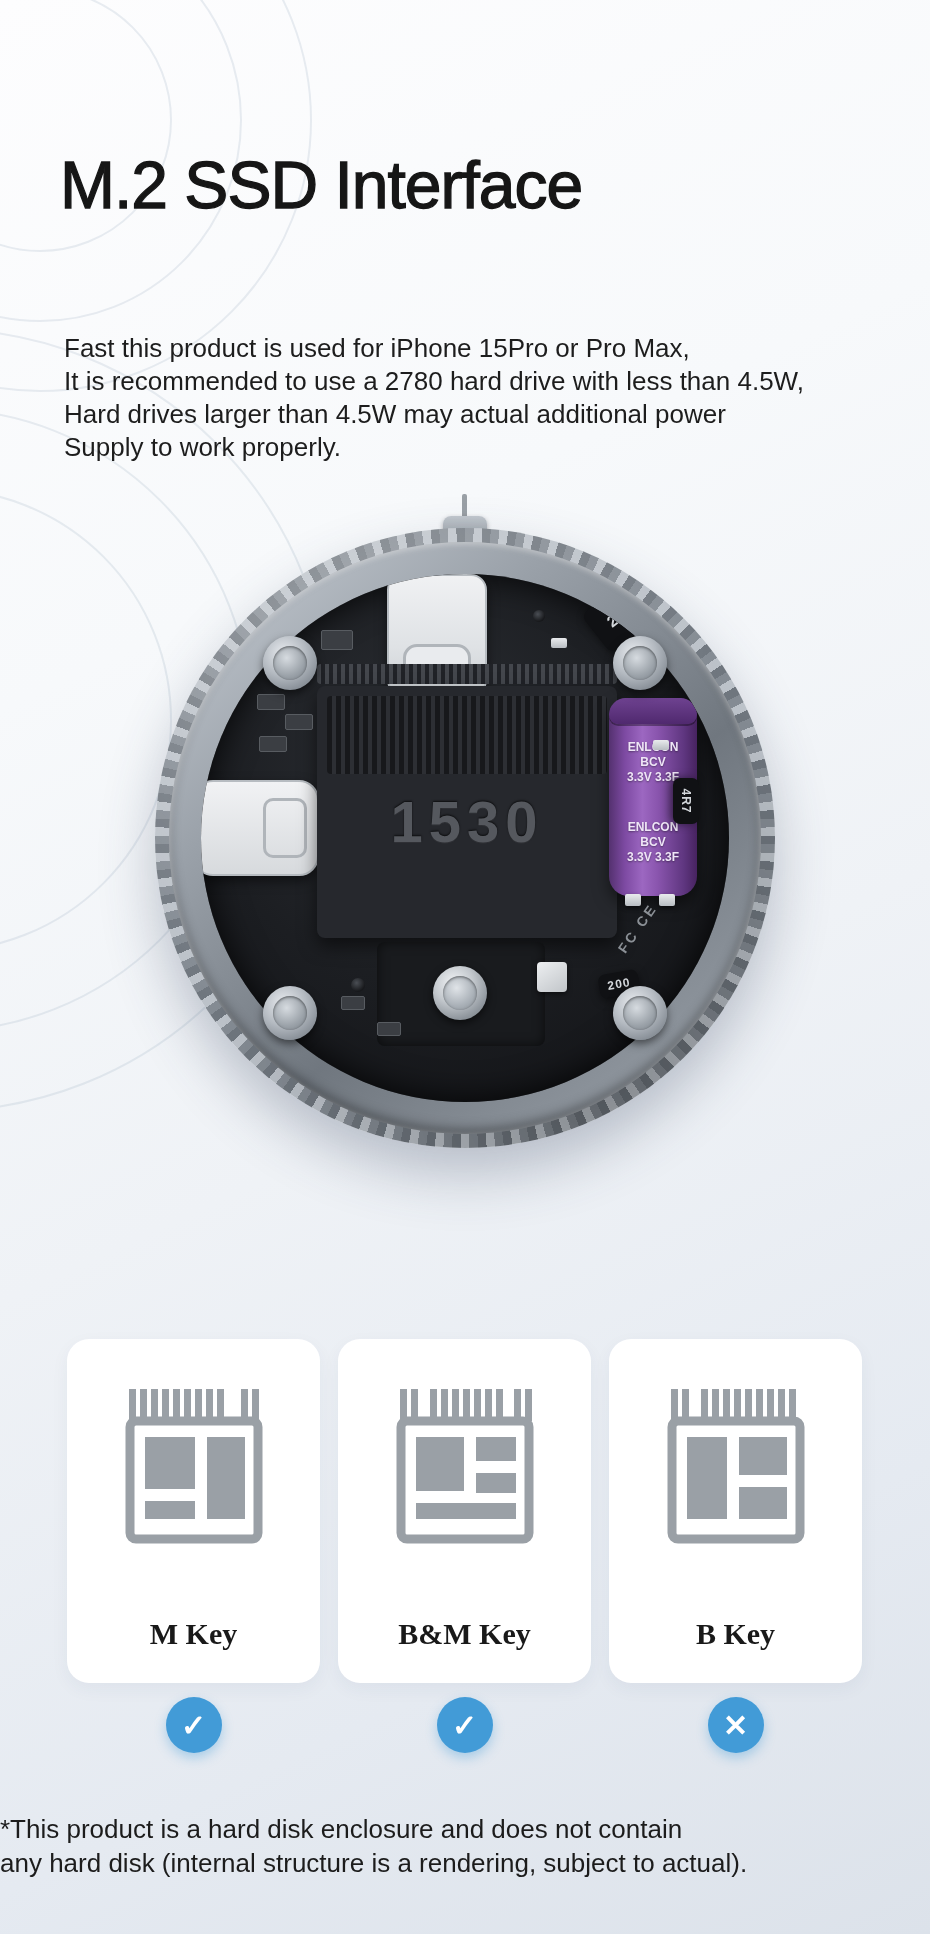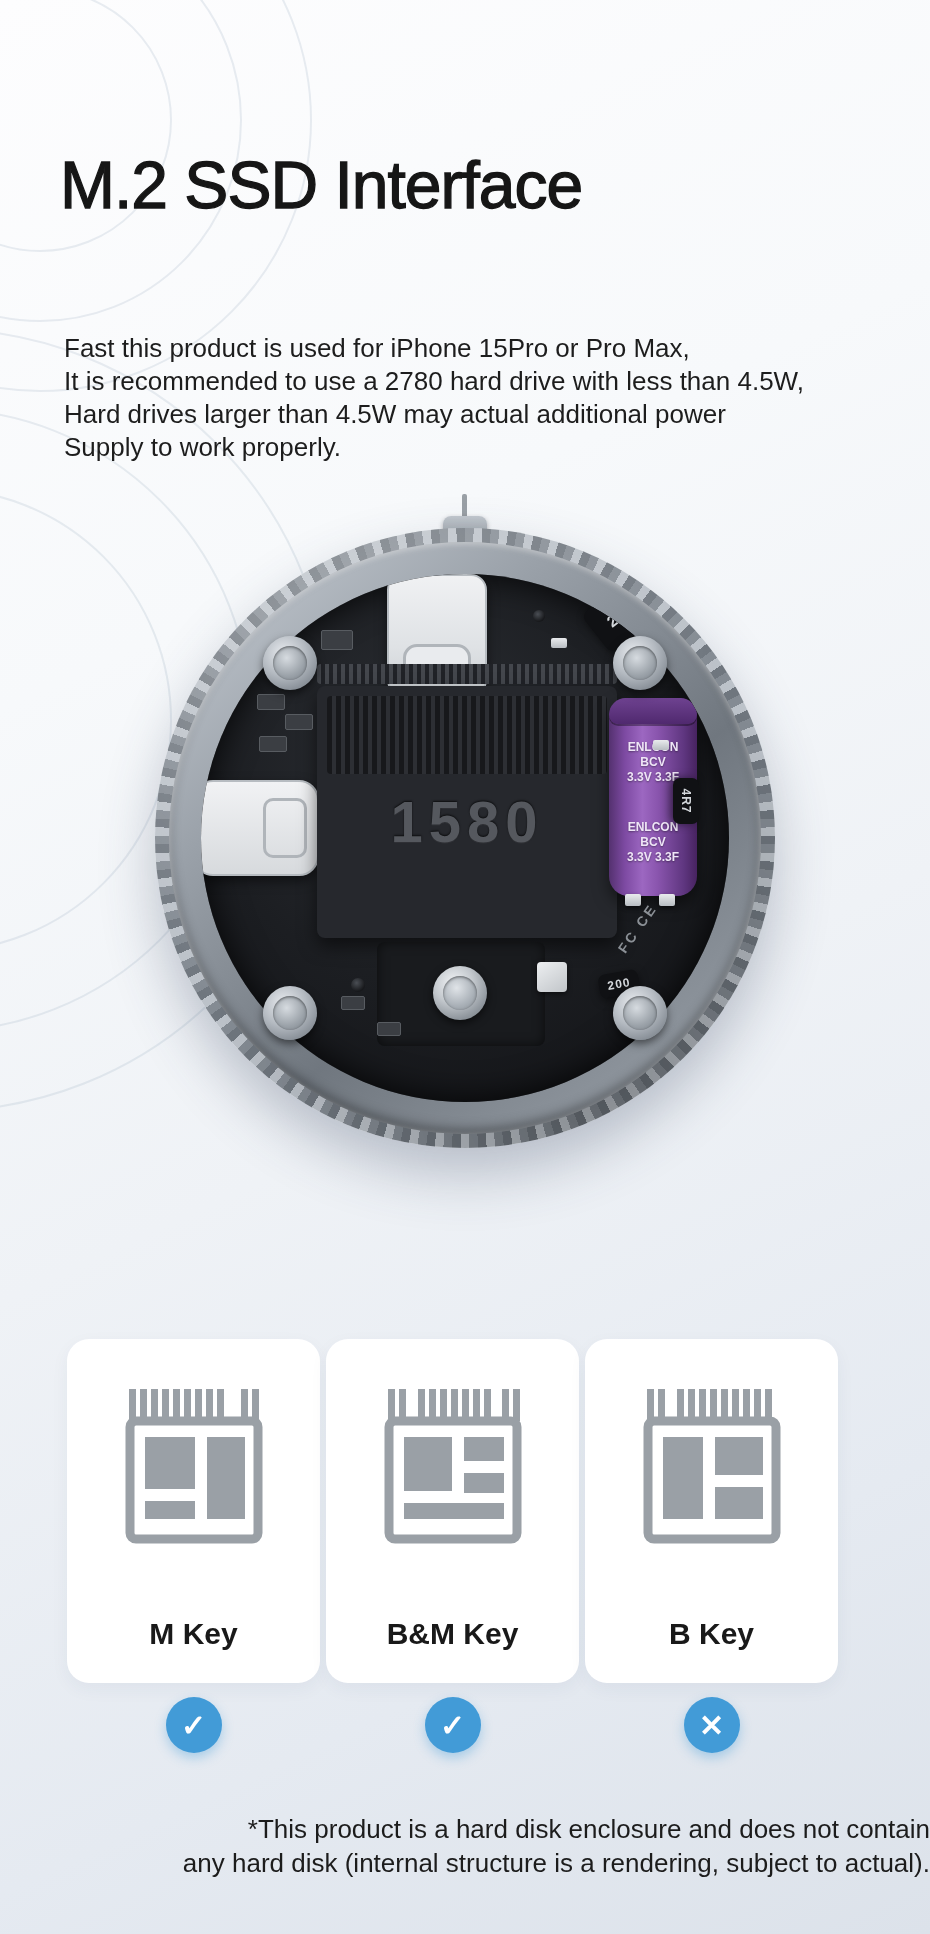--- a/index.html
+++ b/index.html
@@ -98,33 +98,33 @@
     box-shadow:0 4px 9px rgba(0,0,0,.5); }
   .pod::after { content:""; position:absolute; inset:10px; border-radius:50%;
     background:radial-gradient(circle at 40% 35%, #d6dbe0, #9ba2a9 60%, #7b828a);
     box-shadow:inset 0 1px 3px rgba(0,0,0,.5); }
   .pod-tl { left:108px; top:108px; } .pod-tr { left:458px; top:108px; }
   .pod-bl { left:108px; top:458px; } .pod-br { left:458px; top:458px; }
 
   
   .compat-title { position:absolute; left:0; top:1238px; width:100%; text-align:center;
     font-size:48px; line-height:60px; font-weight:700; color:#171717; }
-  .cols { position:absolute; left:67px; top:1339px; display:flex; gap:6px; }
+  .cols { position:absolute; left:67px; top:1339px; display:flex; gap:18px;font-family:Liberation Serif, serif; }
   .col { width:253px; display:flex; flex-direction:column; align-items:center; }
   .card { width:253px; height:344px; background:#ffffff; border-radius:22px;
     display:flex; flex-direction:column; align-items:center; box-shadow:0 6px 18px rgba(40,60,90,.05); }
   .keyicon { margin-top:46px; }
   .keyicon .kfill { fill:#9aa0a6; }
   .keyicon .kstroke { fill:none; stroke:#9aa0a6; stroke-width:9; }
   .card-label { margin-top:auto; margin-bottom:32px; font-size:30px; font-weight:700; color:#191919; }
   .badge { margin-top:14px; width:56px; height:56px; border-radius:50%; background:#429bd7;
     color:#ffffff; display:flex; align-items:center; justify-content:center;
     font-size:30px; font-weight:700; box-shadow:0 5px 12px rgba(66,155,215,.38); }
 
-  .footnote { position:absolute; left:0; top:1812px; width:100%; text-align:right;
+  .footnote { position:absolute; left:0; top:1812px; width:100%; text-align:left;
     font-size:26px; line-height:34px; color:#1c1c1c; }
 </style>
 </head>
 <body>
 
 <div class="page">
 
   <div class="ripple" style="--x:40px; --y:120px; --s:260px"></div>
   <div class="ripple" style="--x:40px; --y:120px; --s:400px"></div>
   <div class="ripple" style="--x:40px; --y:120px; --s:540px"></div>
@@ -146,21 +146,21 @@
     <div class="stem"></div>
     <div class="clip"></div>
     <div class="knurl"></div>
     <div class="bezel"></div>
     <div class="pcb">
       <div class="usb-top"></div>
       <div class="usb-left"></div>
       <div class="slot-strip"></div>
       <div class="ssd">
         <div class="fins"></div>
-        <div class="ssd-size">1580</div>
+        <div class="ssd-size">1530</div>
       </div>
       <div class="controller"></div>
       <div class="chip-silver"></div>
       <div class="screw-big"></div>
 
       <div class="cap">
         <div class="cap-band" style="top:42px">
           <div>ENLCON</div>
           <div>BCV</div>
           <div>3.3V 3.3F</div>

